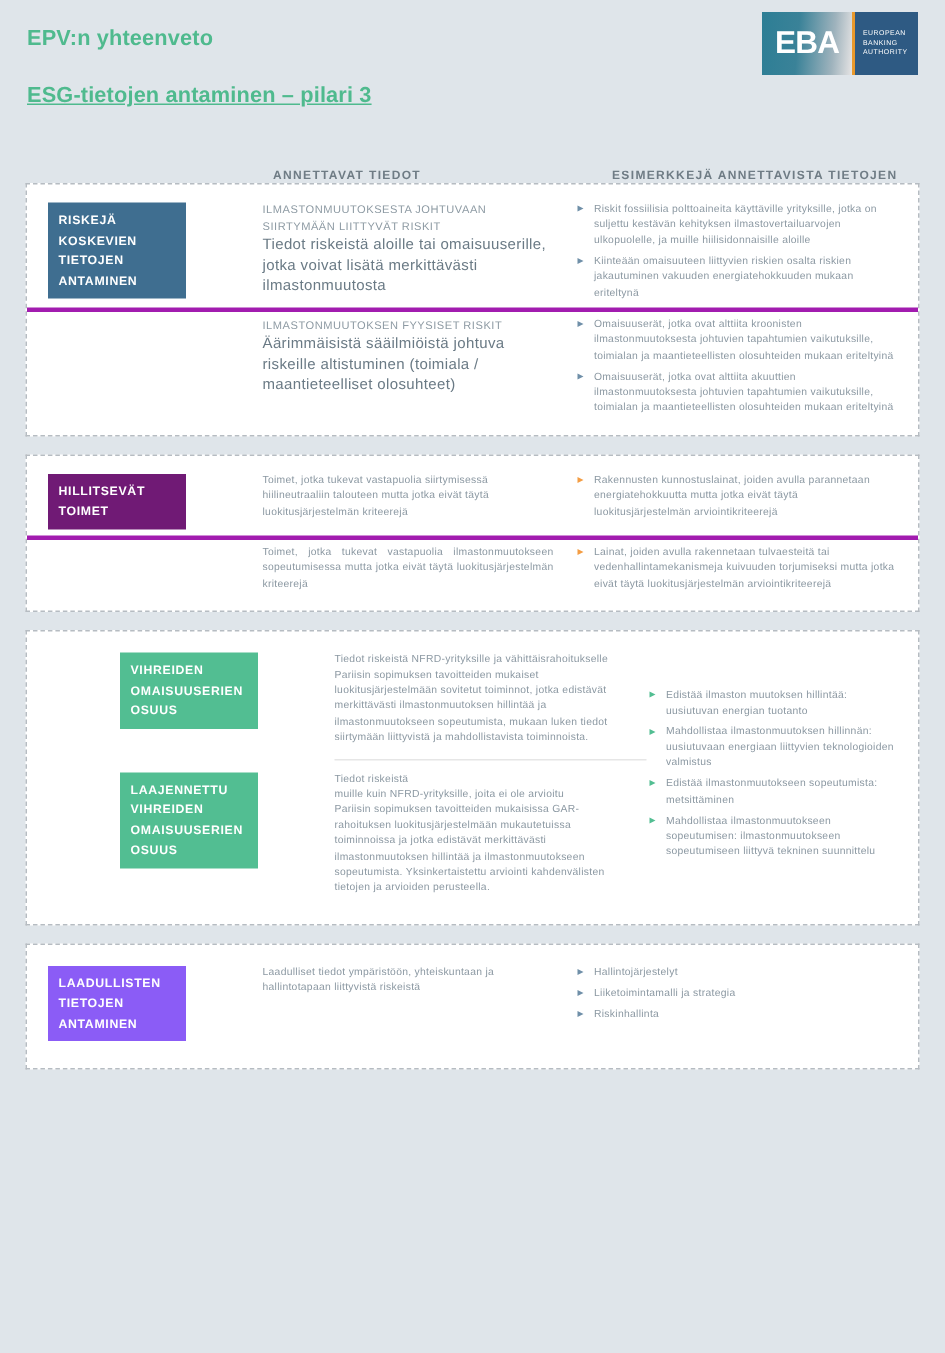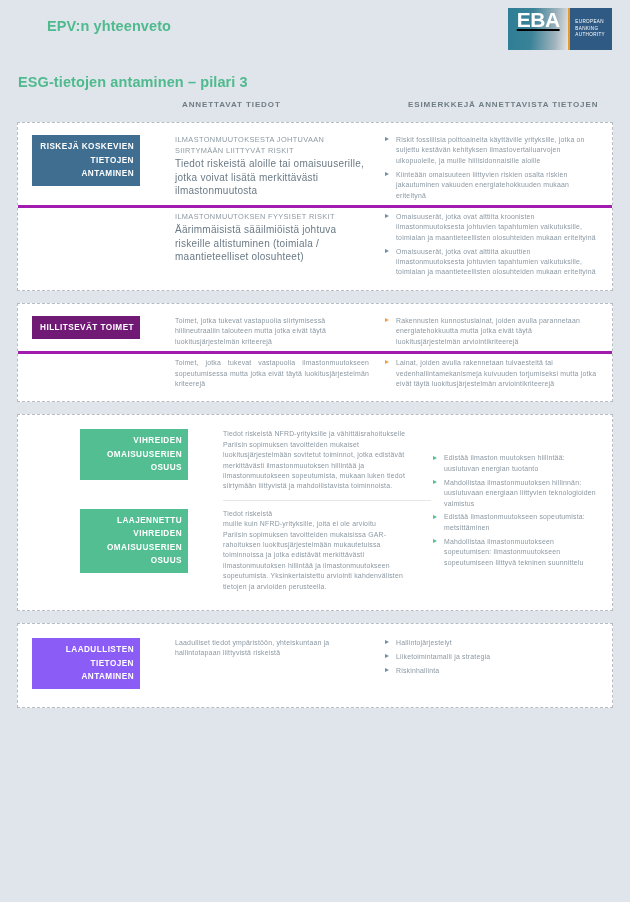--- a/index.html
+++ b/index.html
@@ -21,46 +21,46 @@
     position: relative;
     height: 96px;
     padding: 10px 18px 0 18px;
   }
   .title-main {
     color: #4fba8e;
     font-size: 14.5px;
     font-weight: bold;
     letter-spacing: 0.1px;
     margin-top: 8px;
-    margin-left: 29px;
   }
   .title-sub {
     color: #4fba8e;
     font-size: 14.5px;
     font-weight: bold;
     letter-spacing: 0.1px;
-    margin-top: 40px;
+    margin-top: 22px;
+    text-decoration: underline;
   }
 
   .logo {
     position: absolute;
     right: 18px;
     top: 8px;
     width: 104px;
     height: 42px;
     display: flex;
     background: linear-gradient(100deg, #2e7f95 0%, #357f95 22%, #cfcfd4 48%, #f0eeee 54%, #e8a54a 60%);
     overflow: hidden;
   }
   .logo-left {
     width: 58%;
     display: flex;
+    align-items: center;
     justify-content: center;
     background: linear-gradient(95deg, #2d7e95 0%, #3a8298 40%, #9fb3bd 78%, #e6e4e4 100%);
-    text-decoration: underline;
   }
   .logo-eba {
     color: #ffffff;
     font-size: 21px;
     font-weight: bold;
     letter-spacing: -0.5px;
     font-family: "Liberation Sans", sans-serif;
   }
   .logo-bar {
     width: 2px;
@@ -86,21 +86,21 @@
   .col-headers {
     position: relative;
     height: 26px;
   }
   .col-head {
     position: absolute;
     color: #6f7c85;
     font-size: 8px;
     font-weight: bold;
     letter-spacing: 0.9px;
-    top: 4px;
+    top: 16px;
   }
   .col-head.c1 { left: 182px; }
   .col-head.c2 { left: 408px; }
 
   
   .sections {
     padding: 0 17px;
   }
   .card {
     background: #ffffff;
@@ -123,22 +123,21 @@
     padding-right: 10px;
   }
   .label-box {
     color: #ffffff;
     font-size: 8.2px;
     font-weight: bold;
     letter-spacing: 0.45px;
     line-height: 13.5px;
     padding: 5px 6px 5px 7px;
     display: inline-block;
-    width: 108px;
-    text-align: right;
+    width: 92px;
   }
   .label-box.blue   { background: #3f6e90; }
   .label-box.orange { background: #701a75; }
   .label-box.green  { background: #52be92; }
   .label-box.slate  { background: #8b5cf6; }
 
   .col-mid {
     width: 208px;
     flex: 0 0 208px;
     padding-right: 14px;

